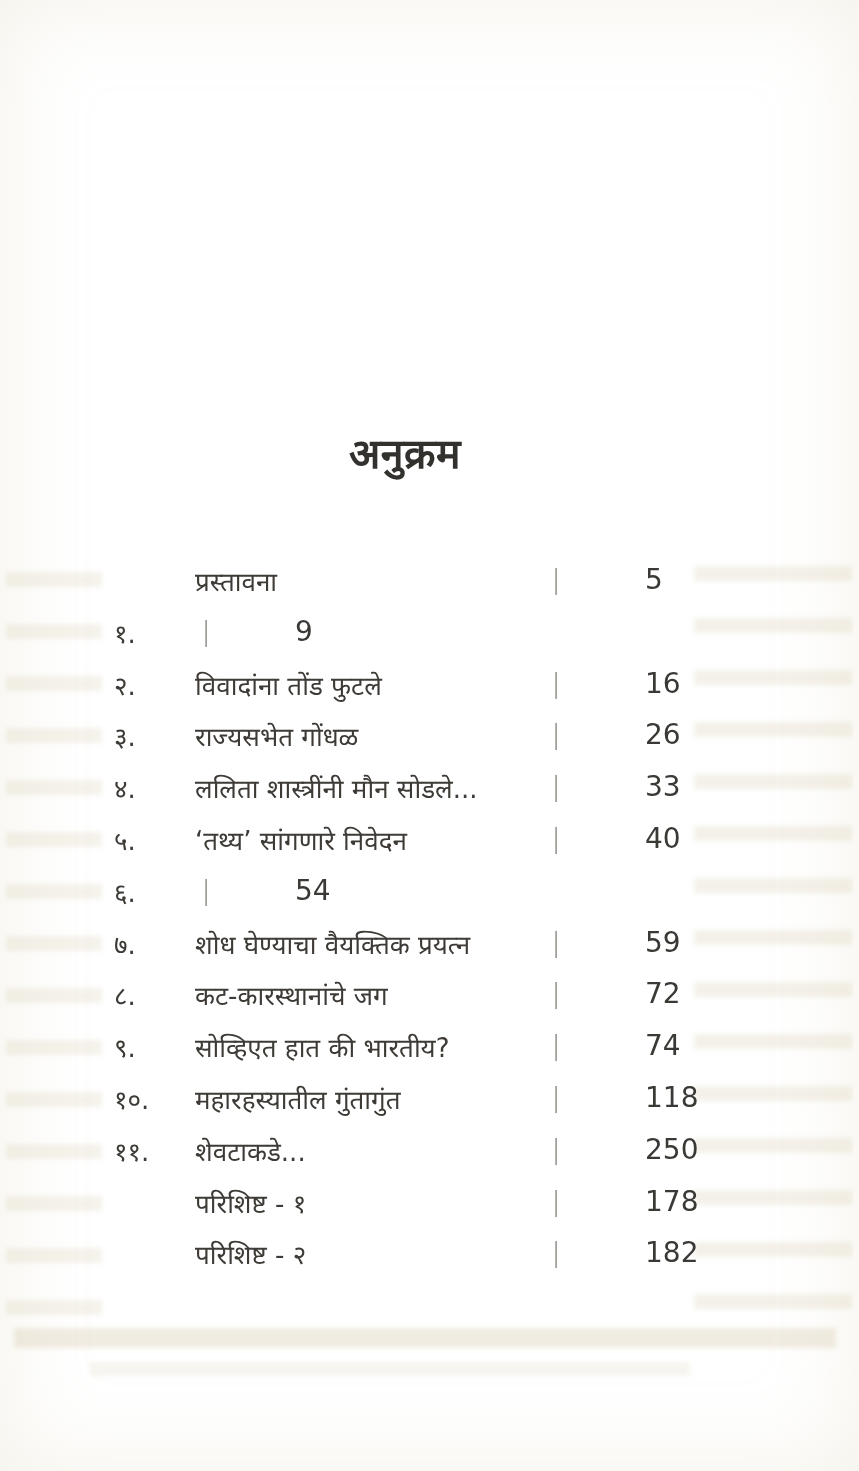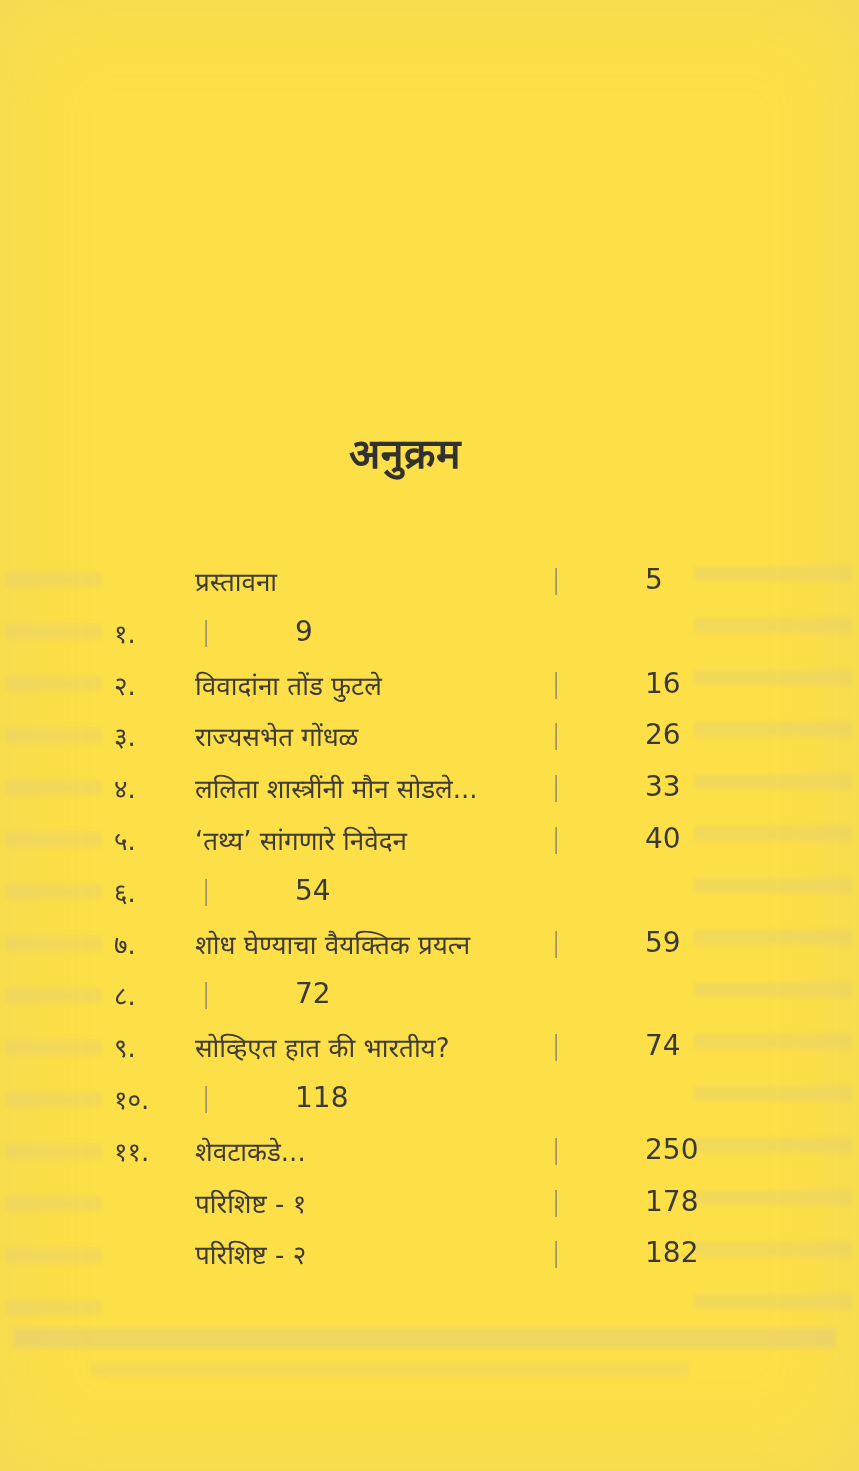--- a/index.html
+++ b/index.html
@@ -5,21 +5,21 @@
   html, body {
     margin: 0;
     padding: 0;
     background: #e8e4d8;
   }
   .page {
     position: relative;
     width: 859px;
     height: 1471px;
     margin: 0 auto;
-    background: #fde047;
+    background: #ffffff;
     overflow: hidden;
     font-family: "DejaVu Sans", "Liberation Sans", sans-serif;
     box-shadow: inset 0 0 90px rgba(205, 190, 150, 0.22);
   }
   
   .bleed {
     position: absolute;
     pointer-events: none;
     filter: blur(2.5px);
   }
@@ -158,33 +158,35 @@
 
       <div class="toc-row">
         <span class="c-num">७.</span>
         <span class="c-title">शोध घेण्याचा वैयक्तिक प्रयत्न</span>
         <span class="c-pipe">|</span>
         <span class="c-page">59</span>
       </div>
 
       <div class="toc-row">
         <span class="c-num">८.</span>
+        <span class="c-title">कट-कारस्थानांचे जग</span>
         <span class="c-pipe">|</span>
         <span class="c-page">72</span>
       </div>
 
       <div class="toc-row">
         <span class="c-num">९.</span>
         <span class="c-title">सोव्हिएत हात की भारतीय?</span>
         <span class="c-pipe">|</span>
         <span class="c-page">74</span>
       </div>
 
       <div class="toc-row">
         <span class="c-num">१०.</span>
+        <span class="c-title">महारहस्यातील गुंतागुंत</span>
         <span class="c-pipe">|</span>
         <span class="c-page">118</span>
       </div>
 
       <div class="toc-row">
         <span class="c-num">११.</span>
         <span class="c-title">शेवटाकडे...</span>
         <span class="c-pipe">|</span>
         <span class="c-page">250</span>
       </div>

